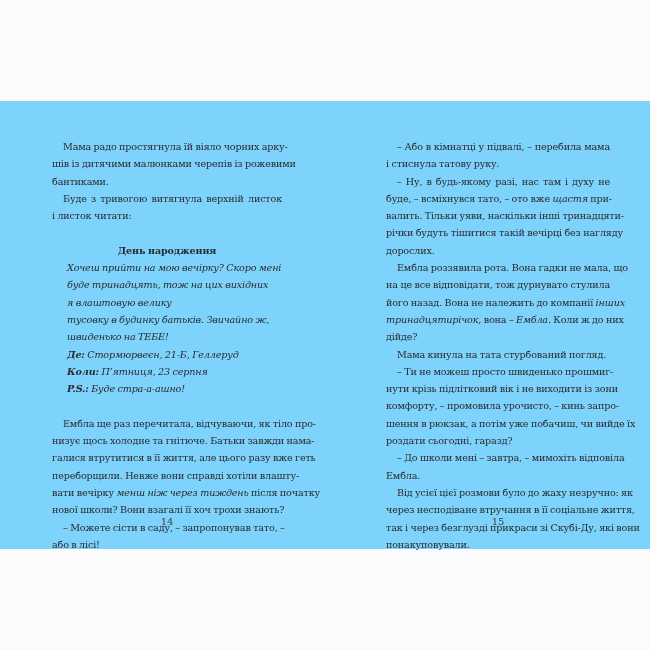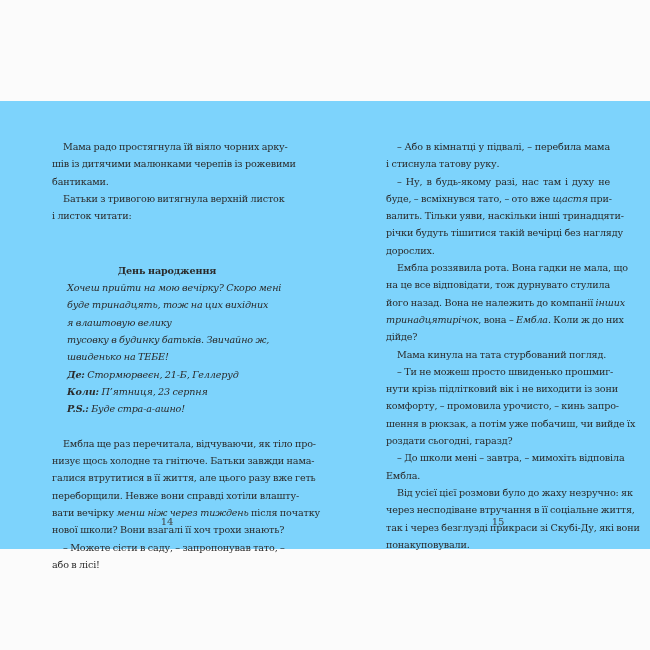--- a/index.html
+++ b/index.html
@@ -61,26 +61,26 @@
 </head>
 <body>
 
 <div class="spread">
 
   <div class="page page-left">
     <div class="text">
       <span class="line indent">Мама радо простягнула їй віяло чорних арку-</span>
       <span class="line">шів із дитячими малюнками черепів із рожевими</span>
       <span class="line last">бантиками.</span>
-      <span class="line indent">Батьки з тривогою витягнула верхній листок</span>
+      <span class="line indent">Буде з тривогою витягнула верхній листок</span>
       <span class="line last">і листок читати:</span>
       <div class="blank"></div>
 
       <div class="letter">
-        <span class="line center" style="font-style:normal;padding-left:0;text-align:center;text-align-last:center;margin-top:20px;">День народження</span>
+        <span class="line center" style="font-style:normal;padding-left:0;text-align:center;text-align-last:center;">День народження</span>
         <span class="line">Хочеш прийти на мою вечірку? Скоро мені</span>
         <span class="line">буде тринадцять, тож на цих вихідних</span>
         <span class="line">я влаштовую велику</span>
         <span class="line">тусовку в будинку батьків. Звичайно ж,</span>
         <span class="line">швиденько на ТЕБЕ!</span>
         <span class="line"><b>Де:</b><span> Стормюрвеєн, 21-Б, Геллеруд</span></span>
         <span class="line"><b>Коли:</b><span> П’ятниця, 23 серпня</span></span>
         <span class="line"><b>P.S.:</b><span> Буде стра-а-ашно!</span></span>
       </div>
       <div class="blank"></div>

